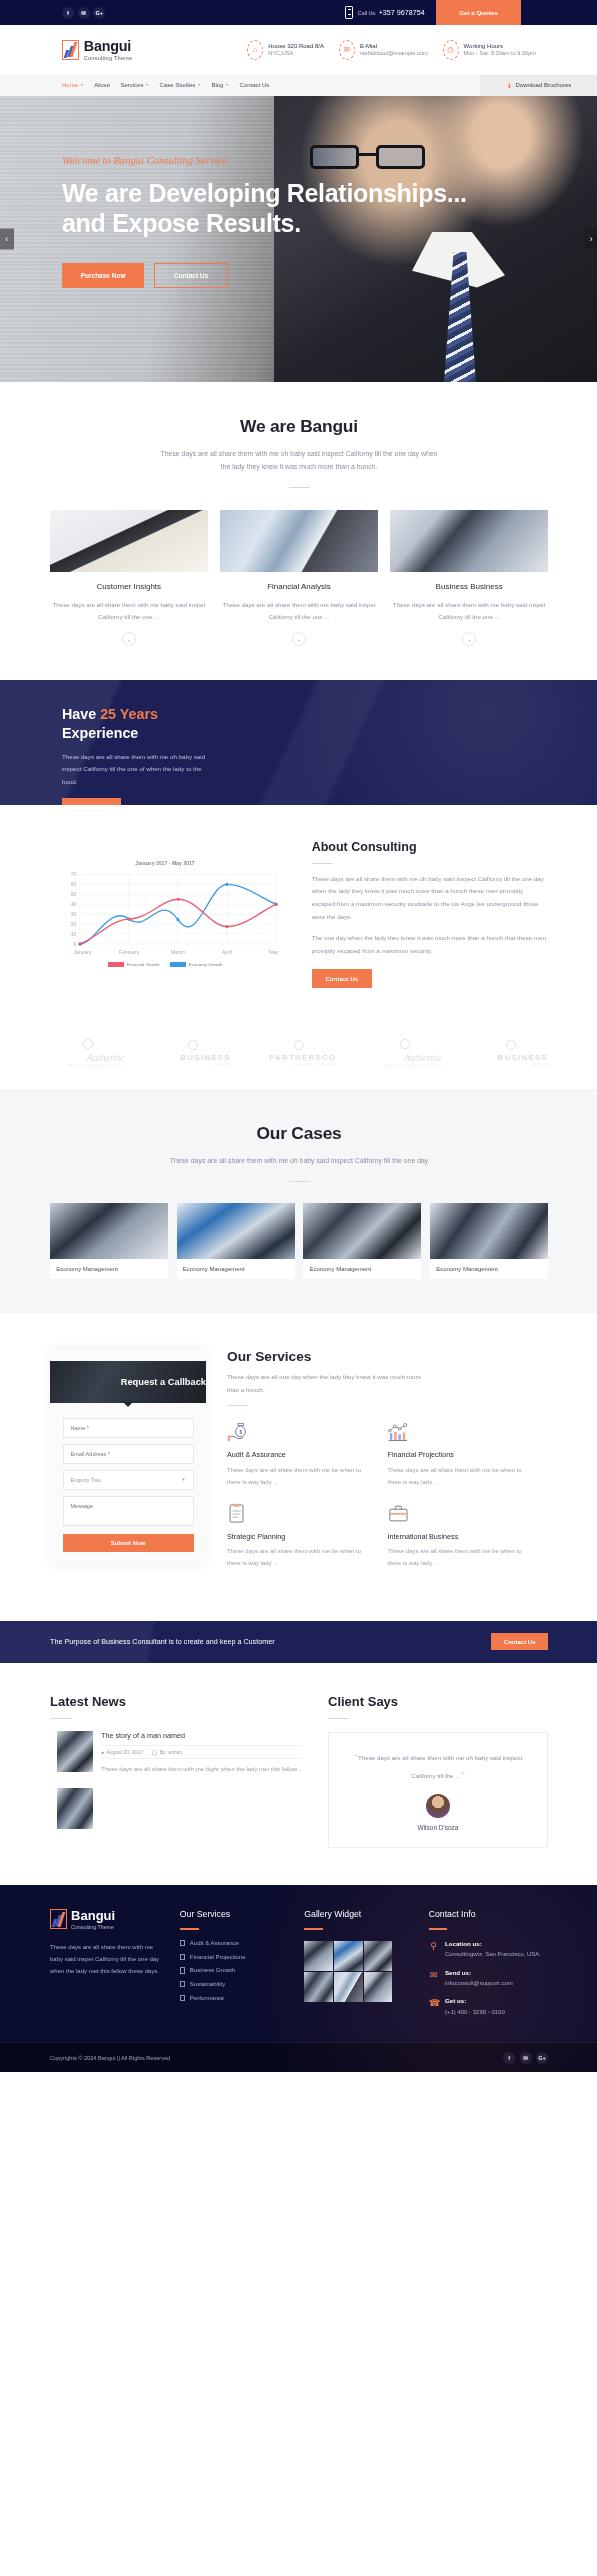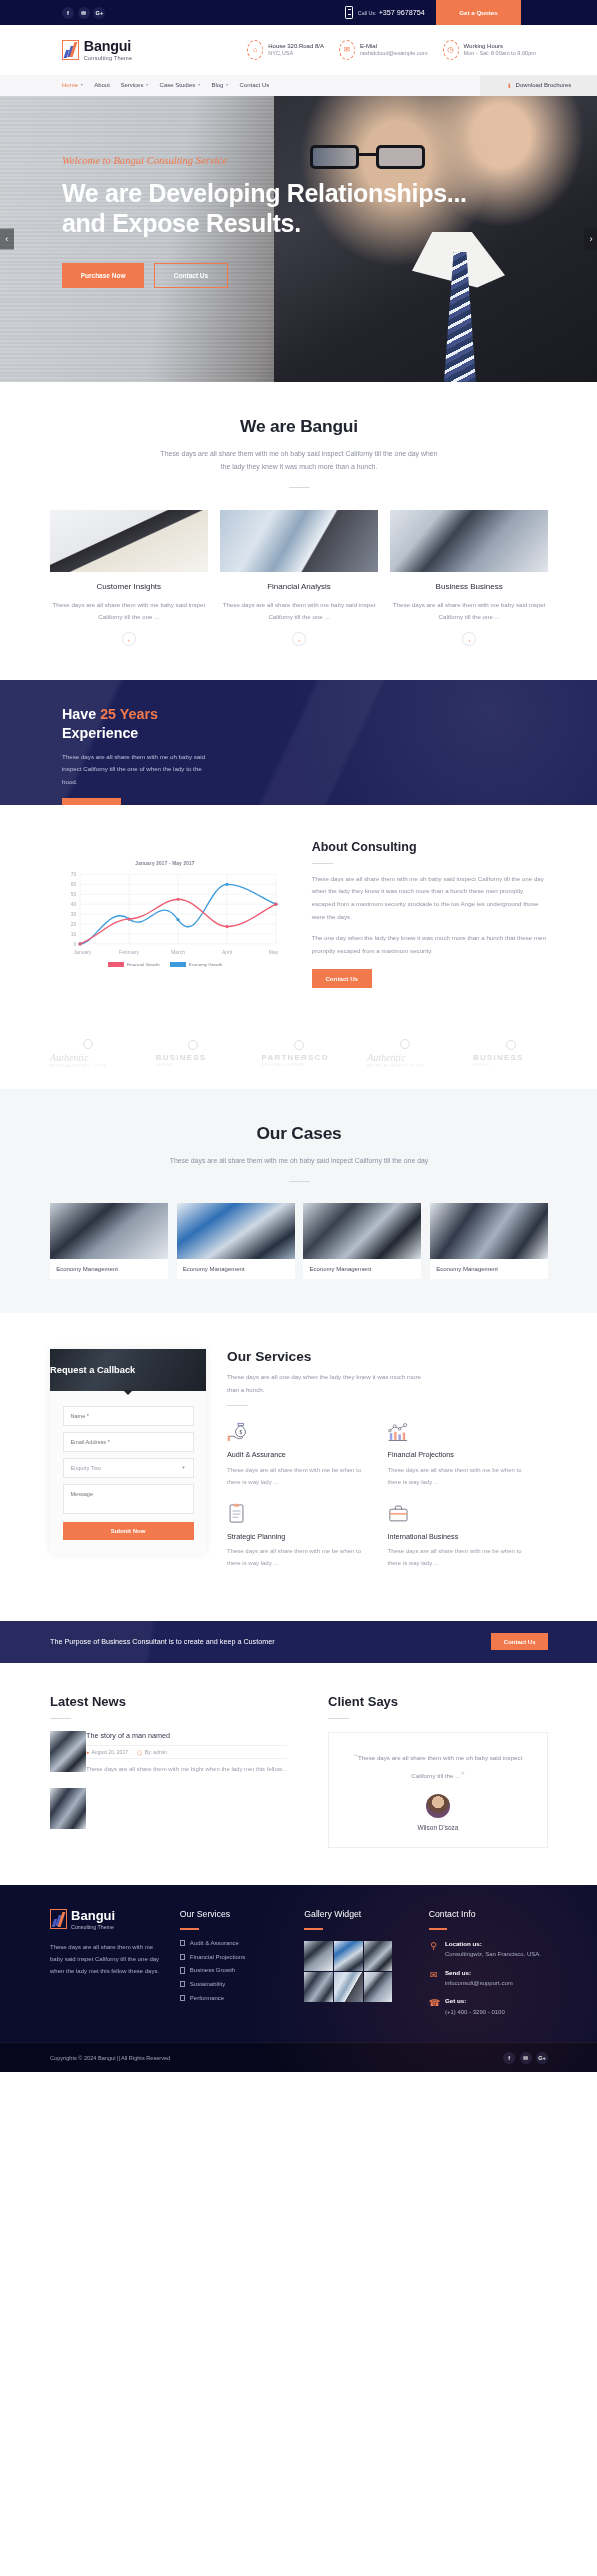--- a/index.html
+++ b/index.html
@@ -145,38 +145,38 @@
 
   
   .chart-box { width:230px; height:106px; position:relative; font-size:4.4px; color:#9aa0ad; }
   .chart-title { position:absolute; left:0; right:0; top:0; text-align:center; font-size:4.7px; color:#7d8290; font-weight:bold; letter-spacing:0.2px;}
   .chart-legend { position:absolute; bottom:0; left:0; right:0; display:flex; justify-content:center; gap:10px; align-items:center;}
   .lg { display:flex; align-items:center; gap:3.1px; font-size:4.4px; color:#7d8290;}
   .lg i { width:16px;height:4.4px;display:block; }
 
   
   .brands { display:flex; justify-content:space-between; align-items:center; padding:16px 0 21px; }
-  .brand { opacity:.32; text-align:left; width:75px; }
+  .brand { opacity:.32; text-align:right; width:75px; }
   .brand .bmark{width:10px;height:10px;border:1.2px solid #9aa0ab;border-radius:50%;margin:0 auto 2.5px;}
   .brand .bname{font-family:"Liberation Serif",serif;font-style:italic;font-size:10px;color:#8d939e;}
   .brand.blk .bname{font-family:"Liberation Sans",sans-serif;font-style:normal;font-weight:bold;letter-spacing:1.2px;font-size:8px;}
   .brand .btag{font-size:2.8px;letter-spacing:1px;color:#a8adb6;margin-top:1.9px;}
 
   
   .cases-wrap{background:#f5f6f8;}
   .case-grid{display:flex; gap:8.7px; margin-top:21px;}
   .case{flex:1;background:#fff;}
   .case .ph{height:56px;}
   .case .cap{font-size:6px;color:#4c5060;padding:6.9px 6.2px;}
 
   
   .services{display:flex;gap:21px;padding:36px 0;align-items:flex-start;}
   .callback{width:156px;box-shadow:0 0 8.7px rgba(0,0,0,.07);background:#fbfbfc;}
-  .cb-head{height:42px;position:relative;display:flex;align-items:center;justify-content:flex-start;
-    background:linear-gradient(120deg,#20262e 0%,#39414c 35%,#2b323c 60%,#1c2128 100%);}
+  .cb-head{height:42px;position:relative;display:flex;align-items:center;justify-content:flex-end;
+    background:linear-gradient(120deg,#20262e 0%,#39414c 35%,#2b323c 60%,#1c2128 100%);margin-top:12px;}
   .cb-head:after{content:"";position:absolute;left:50%;bottom:-4.4px;transform:translateX(-50%);
     border-left:5px solid transparent;border-right:5px solid transparent;border-top:5px solid #22272f;}
   .cb-head span{color:#fff;font-size:9.3px;font-weight:bold;position:relative;z-index:2;}
   .cb-body{padding:15px 12.5px 13.7px;}
   .cb-body input,.cb-body textarea,.cb-body .sel{
     width:100%;border:0.6px solid #e6e7ea;background:#fff;font-size:5.6px;color:#9aa0ab;
     padding:6.2px 6.9px;margin-bottom:5.6px;font-family:"Liberation Sans",sans-serif;outline:none;display:block;}
   .cb-body textarea{height:30px;resize:none;}
   .cb-body .sel{display:flex;align-items:center;justify-content:space-between;cursor:pointer;}
   .cb-submit{width:100%;background:#f2794b;color:#fff;border:none;font-size:6px;font-weight:bold;padding:6.2px;cursor:pointer;margin-top:2.5px;}
@@ -194,21 +194,21 @@
   .cta:before{content:"";position:absolute;inset:0;background:linear-gradient(100deg,rgba(255,255,255,.05) 0 25%,rgba(255,255,255,0) 26%);}
   .cta-inner{width:498px;margin:0 auto;display:flex;align-items:center;position:relative;}
   .cta-txt{font-size:7.2px;color:#fff;}
   .cta .btn-solid{margin-left:auto;padding:5.6px 12.5px;font-size:6px;}
 
   
   .nt{display:flex;gap:25px;padding:31px 0 37px;}
   .news{flex:1.15;}
   .testi{flex:1;}
   .nt h2{font-size:13px;color:#22242f;font-weight:bold;}
-  .post{display:flex;margin-top:12.5px;}
+  .post{display:flex;gap:8px;margin-top:12.5px;margin-left:7px;}
   .post .ph{width:36px;height:41px;flex:none;}
   .post h4{font-size:7.2px;color:#33364a;font-weight:normal;}
   .pmeta{display:flex;gap:8.7px;margin:4.4px 0 5px;padding:3.1px 0;border-top:0.6px solid #eef0f3;border-bottom:0.6px solid #eef0f3;}
   .pmeta span{font-size:5px;color:#9aa0ab;display:flex;align-items:center;gap:2.5px;}
   .pmeta i{color:#f2794b;font-style:normal;font-size:5px;}
   .post p{font-size:6px;line-height:1.9;color:#9aa0ab;}
   .tcard{border:0.6px solid #edeef1;padding:16px 15px;text-align:center;margin-top:13.7px;background:#fff;}
   .tcard p{font-size:6.2px;line-height:2;color:#8b90a0;}
   .tcard .qm{color:#d3d6dc;font-size:8.7px;font-weight:bold;}
   .tavatar{width:24px;height:24px;border-radius:50%;margin:10px auto 6.2px;

